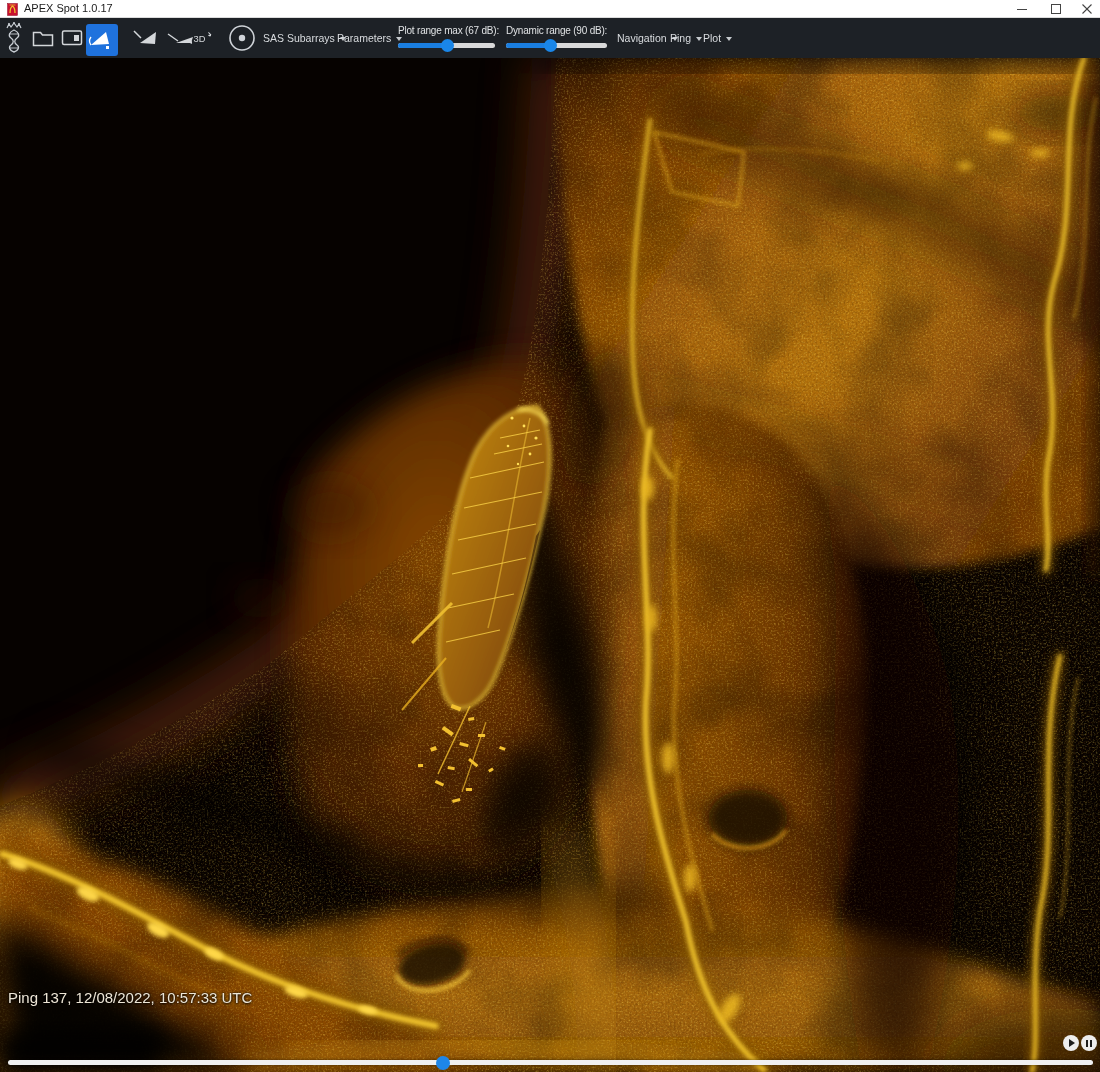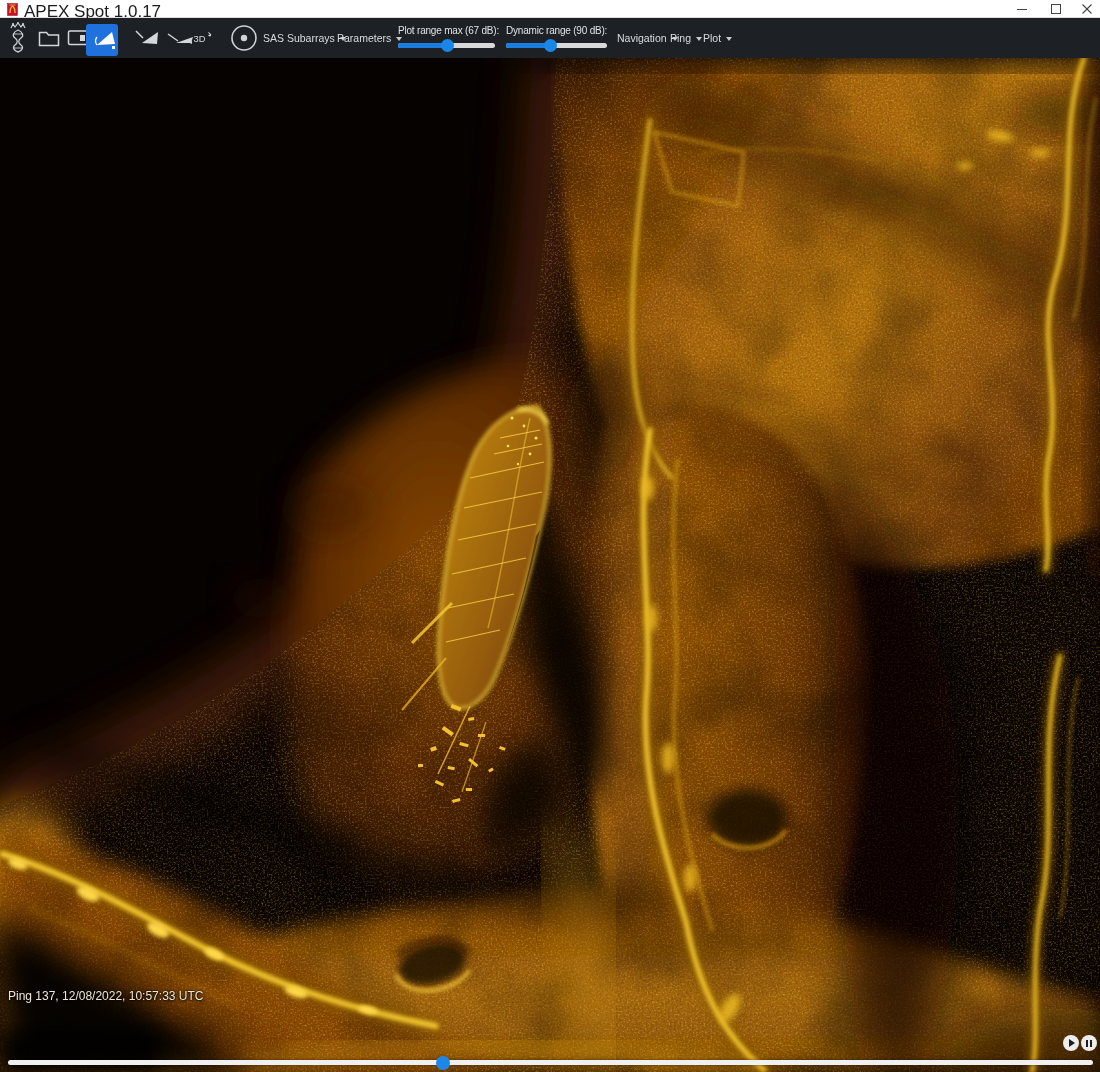--- a/index.html
+++ b/index.html
@@ -3,42 +3,42 @@
 <meta charset="utf-8">
 <style>
   html,body{margin:0;padding:0;background:#555;}
   .window{position:relative;width:1100px;height:1072px;overflow:hidden;
           font-family:"Liberation Sans",sans-serif;background:#000;}
 
   
   .titlebar{position:absolute;top:0;left:0;width:1100px;height:18px;background:#ffffff;
             border-bottom:1px solid #dcdcdc;box-sizing:border-box;}
   .app-icon{position:absolute;left:7px;top:3px;width:11px;height:13px;}
-  .title-text{position:absolute;left:24px;top:2px;font-size:17px;color:#1b1b1b;white-space:nowrap;}
+  .title-text{position:absolute;left:24px;top:2px;font-size:11px;color:#1b1b1b;white-space:nowrap;}
   .win-btn{position:absolute;top:0;width:30px;height:17px;display:flex;align-items:center;justify-content:center;}
   .wb-min{left:1007px}.wb-max{left:1041px}.wb-close{left:1074px;width:26px}
 
   
   .toolbar{position:absolute;top:18px;left:0;width:1100px;height:40px;background:#1d2126;}
   .tool-btn{position:absolute;top:6px;width:28px;height:28px;border-radius:3px;
-            display:flex;align-items:center;justify-content:flex-end;}
+            display:flex;align-items:center;justify-content:flex-start;}
   .tool-btn.active{background:#1f72dd;}
   .menu-item{position:absolute;top:0;height:40px;display:flex;align-items:center;gap:5px;
              color:#d9dcdf;font-size:10.5px;white-space:nowrap;}
   .caret{width:0;height:0;border-left:3.5px solid transparent;border-right:3.5px solid transparent;
          border-top:4px solid #c6cace;margin-top:2px;}
   .slider-label{position:absolute;top:7px;color:#e0e2e4;font-size:10px;letter-spacing:-0.2px;white-space:nowrap;}
   .slider-track{position:absolute;top:25px;height:5px;background:#d9d9d9;border-radius:2.5px;}
   .slider-fill{height:5px;background:#1a7ee0;border-radius:2.5px 0 0 2.5px;}
   .slider-thumb{position:absolute;top:-4.5px;width:13px;height:13px;border-radius:50%;background:#1a86e8;}
 
   
   .viewer{position:absolute;top:58px;left:0;width:1100px;height:1014px;background:#050200;}
   .viewer svg.scene{position:absolute;left:0;top:0;}
-  .status-text{position:absolute;left:8px;top:931px;font-size:12px;color:#eee6d6;
+  .status-text{position:absolute;left:8px;top:931px;font-size:15px;color:#eee6d6;
                text-shadow:0 1px 3px #000,0 0 2px #000;}
   .scrub-track{position:absolute;left:8px;top:1002px;width:1085px;height:5px;background:#f0f0f0;
                border-radius:3px;box-shadow:0 0 3px rgba(0,0,0,.55);}
   .scrub-thumb{position:absolute;left:436px;top:998px;width:14px;height:14px;border-radius:50%;
                background:#1e86e8;}
   .transport{position:absolute;top:977px;width:16px;height:16px;border-radius:50%;background:#ededed;
              display:flex;align-items:center;justify-content:center;}
   .t-play{left:1063px}.t-pause{left:1081px}
   .play-glyph{width:0;height:0;border-top:4px solid transparent;border-bottom:4px solid transparent;
               border-left:6px solid #1c1c1c;margin-left:2px;}

